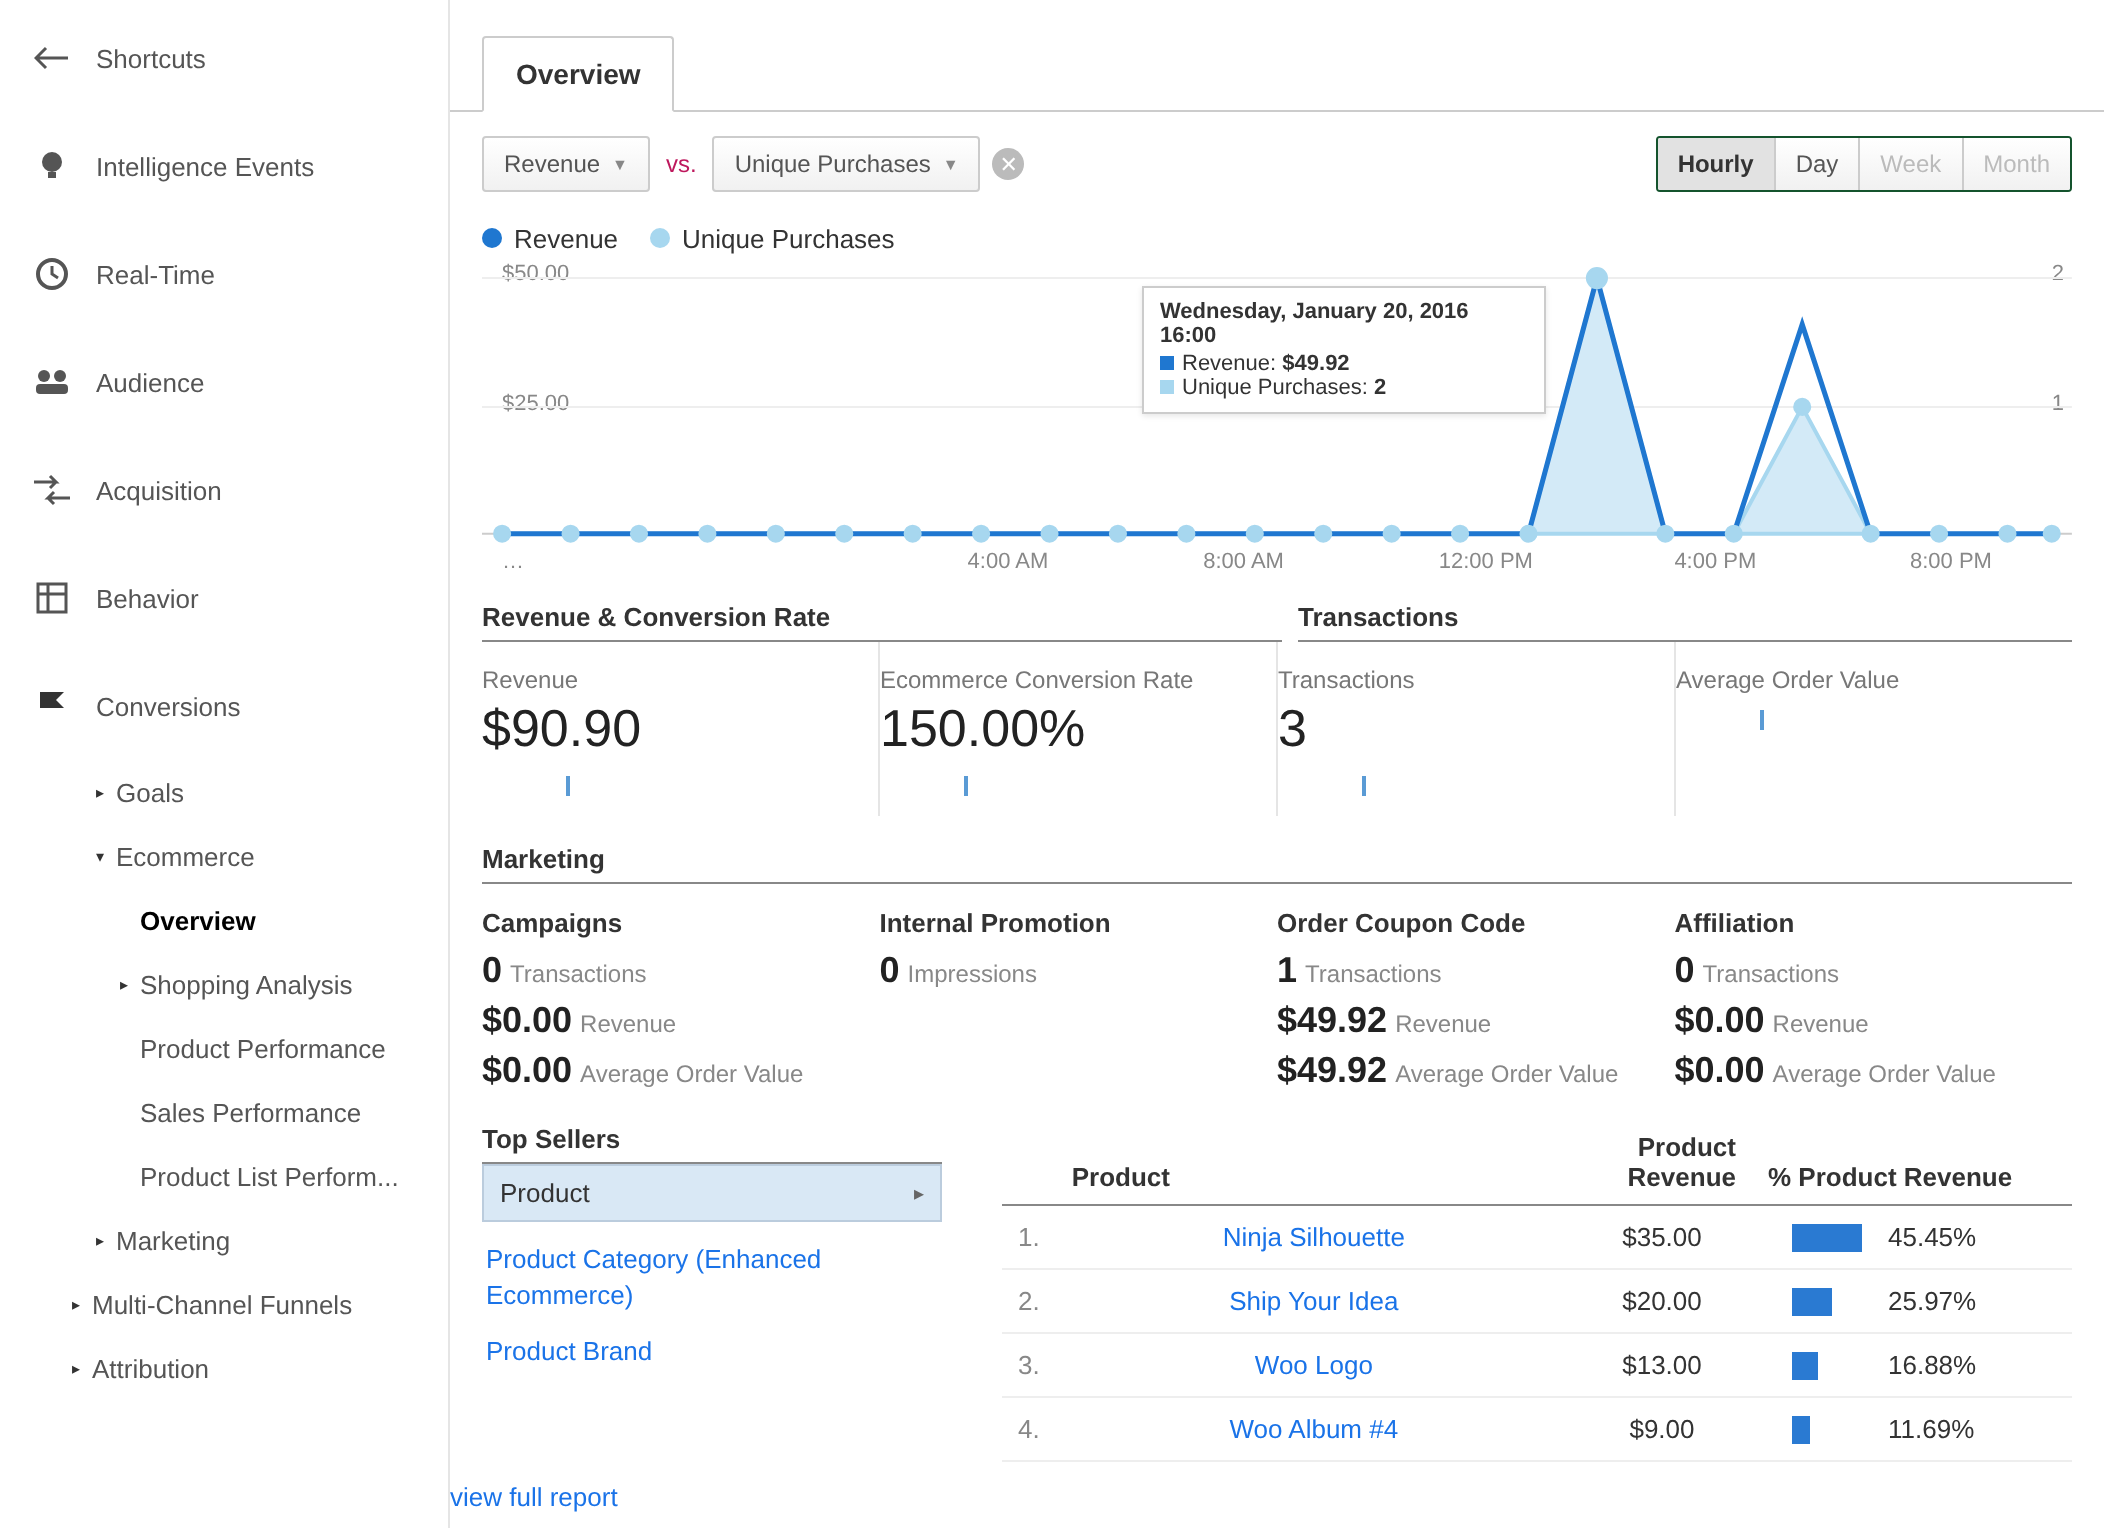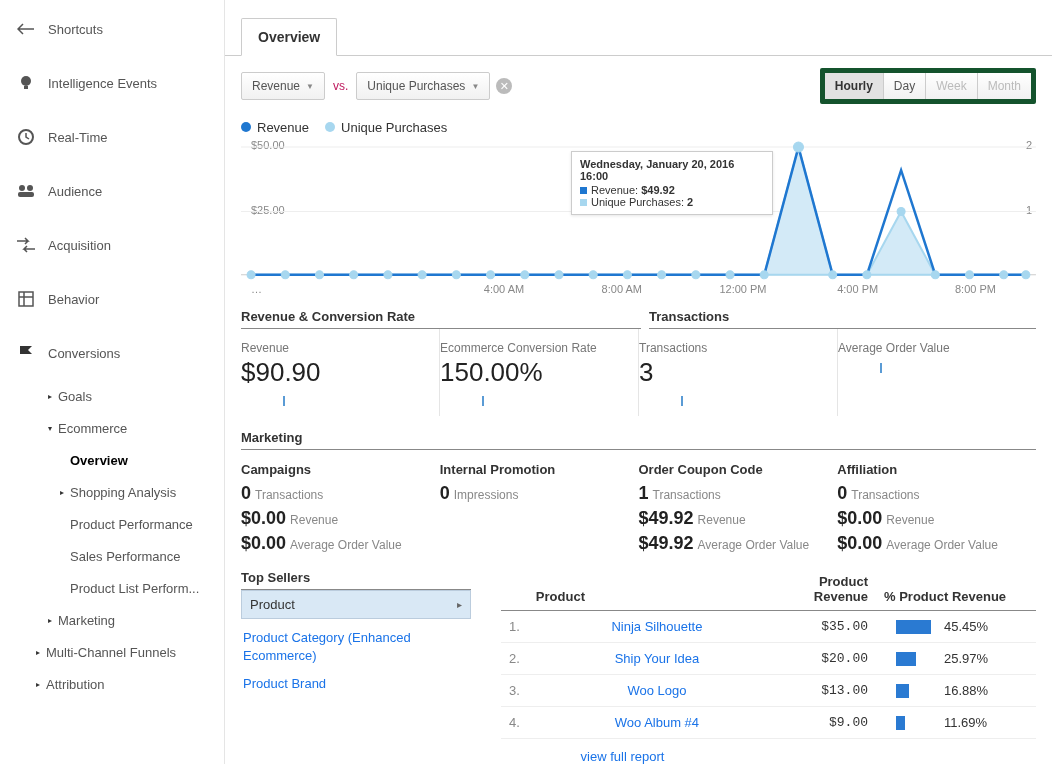--- a/index.html
+++ b/index.html
@@ -17,21 +17,21 @@
   .sb-item.sel { background: #fff; }
   .sb-item .flag { color: #333; }
   .main { flex: 1; display: flex; flex-direction: column; padding: 0 0 0 0; }
   .tabbar { display: flex; border-bottom: 1px solid #ccc; margin-top: 18px; }
   .tab { padding: 10px 16px; border: 1px solid #ccc; border-bottom: 1px solid #fff; border-radius: 2px 2px 0 0; margin-bottom: -1px; margin-left: 16px; background: #fff; font-weight: bold; font-size: 14px; }
   .controls { display: flex; align-items: center; padding: 12px 16px; }
   .dropdown-btn { display: inline-flex; align-items: center; gap: 6px; border: 1px solid #ccc; background: linear-gradient(#fff, #f1f1f1); padding: 6px 10px; font-size: 12px; color: #555; border-radius: 2px; cursor: pointer; }
   .dropdown-btn .car { font-size: 8px; color: #888; }
   .vs { margin: 0 8px; color: #be185d; font-size: 12px; }
   .close-pill { width: 16px; height: 16px; border-radius: 50%; background: #bbb; color: #fff; display: inline-flex; align-items: center; justify-content: center; margin-left: 6px; font-size: 11px; cursor: pointer; }
-  .grain { margin-left: auto; display: flex; border: 5px solid #14532d; border-radius: 2px; overflow: hidden; }
+  .grain { margin-left: auto; display: flex; border: 1px solid #14532d; border-radius: 2px; overflow: hidden; }
   .grain button { border: none; border-right: 1px solid #ccc; background: linear-gradient(#fff, #f1f1f1); padding: 6px 10px; font-size: 12px; color: #555; cursor: pointer; }
   .grain button:last-child { border-right: none; }
   .grain button.sel { background: #e2e2e2; font-weight: bold; color: #333; }
   .grain button.dis { color: #bbb; cursor: default; }
   .legend { display: flex; align-items: center; gap: 16px; padding: 4px 16px 0 16px; }
   .legend .dot { width: 10px; height: 10px; border-radius: 50%; display: inline-block; margin-right: 6px; }
   .dot.rev { background: #1f77d0; }
   .dot.up { background: #a7d7ef; }
   .chart-wrap { position: relative; height: 170px; margin: 4px 16px 0 16px; }
   .chart-wrap svg { position: absolute; inset: 0; }
@@ -69,26 +69,26 @@
   .ts-left .hdr { font-weight: bold; border-bottom: 1px solid #888; padding-bottom: 4px; margin-bottom: 0; }
   .ts-sel { background: #d9e8f5; border: 1px solid #bcd; padding: 6px 8px; display: flex; justify-content: space-between; align-items: center; cursor: pointer; font-size: 13px; }
   .ts-link { color: #1a73e8; padding: 10px 2px 0 2px; font-size: 13px; cursor: pointer; line-height: 1.4; }
   .ts-right { flex: 1; margin-left: 30px; }
   .tbl { width: 100%; border-collapse: collapse; font-size: 13px; }
   .tbl th { text-align: right; font-weight: bold; border-bottom: 1px solid #888; padding: 4px 8px 6px 8px; vertical-align: bottom; }
   .tbl th:first-child { text-align: left; }
   .tbl td { padding: 8px 8px; border-bottom: 1px solid #eee; text-align: center; }
   .tbl td.rank { width: 22px; text-align: right; color: #888; }
   .tbl td.prod a { color: #1a73e8; text-decoration: none; cursor: pointer; }
-  .tbl td.rev { text-align: right; width: 90px; font-family: Liberation Mono, monospace; }
+  .tbl td.rev { width: 90px; }
   .tbl td.pct { width: 160px; }
   .pct-wrap { display: flex; align-items: center; gap: 10px; margin-left: 12px; }
   .pct-bar-bg { width: 38px; height: 14px; }
   .pct-bar { height: 14px; background: #2a7ad2; }
-  .view-full { text-align: center; padding: 10px 32px 0 0; }
+  .view-full { text-align: left; padding: 10px 32px 0 0; }
   .view-full a { color: #1a73e8; font-size: 13px; cursor: pointer; }
 </style>
 </head>
 <body>
 
 <div class="layout">
   <div class="sidebar">
     <div class="sb-item">
       <span class="icon">
         <svg width="18" height="12" viewBox="0 0 18 12">

